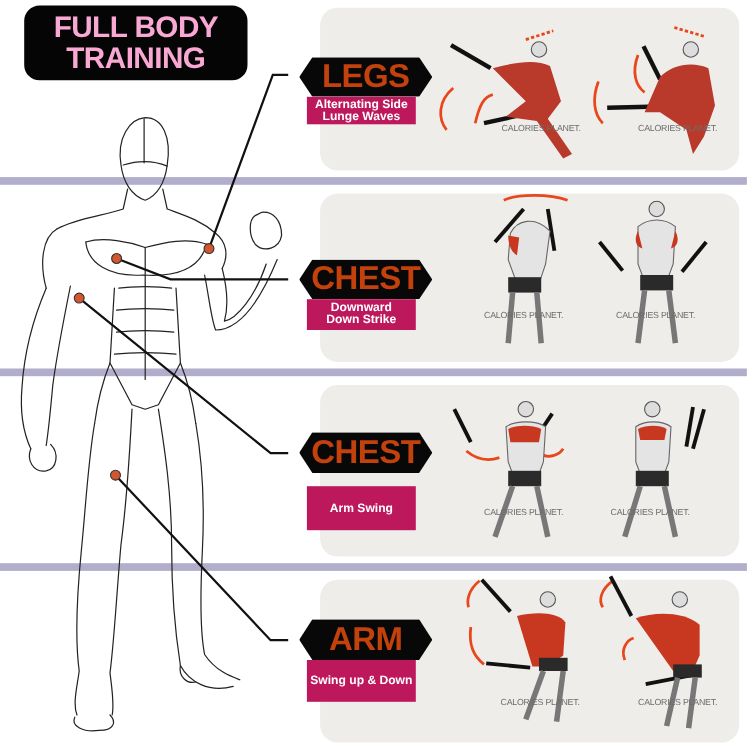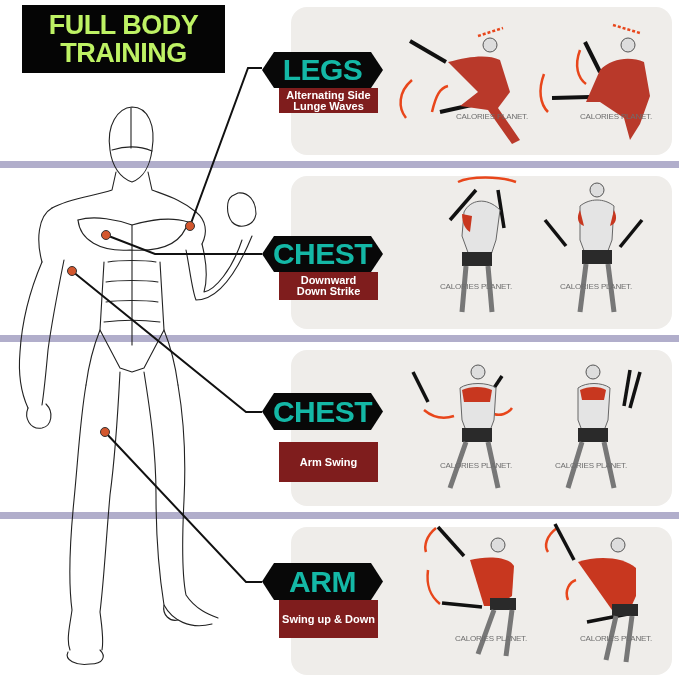--- a/index.html
+++ b/index.html
@@ -1,25 +1,25 @@
 <!DOCTYPE html>
 <html><head>
 <meta charset="utf-8">
 <style>
   html, body { margin: 0; padding: 0; background: #ffffff; }
   body { width: 679px; height: 679px; position: relative; overflow: hidden; font-family: "Liberation Sans", "DejaVu Sans", sans-serif; }
   .divider { position: absolute; left: 0; width: 679px; height: 7px; background: #b1aecb; }
   .panel { position: absolute; left: 291px; width: 381px; background: #efedea; border-radius: 16px; }
   .title-box { position: absolute; left: 22px; top: 5px; width: 203px; height: 68px; background: #050505;
-    color: #bef264; font-weight: 700; text-align: center; display: flex; flex-direction: column; justify-content: center; }
+    color: #f9a8d4; font-weight: 700; text-align: center; display: flex; flex-direction: column; justify-content: center; border-radius: 14px; }
   .title-box span { display: block; font-size: 27px; line-height: 28px; letter-spacing: -0.5px; }
-  .hex { position: absolute; left: 262px; width: 121px; height: 36px; background: #080808;
+  .hex { position: absolute; left: 272px; width: 121px; height: 36px; background: #080808;
     clip-path: polygon(12px 0, 109px 0, 121px 50%, 109px 100%, 12px 100%, 0 50%);
-    color: #14b8a6; font-weight: 700; font-size: 30px; letter-spacing: -0.5px; display: flex; align-items: center; justify-content: center; }
-  .sub { position: absolute; left: 279px; width: 99px; background: #7f1d1d; color: #fff; font-weight: 700;
+    color: #c2410c; font-weight: 700; font-size: 30px; letter-spacing: -0.5px; display: flex; align-items: center; justify-content: center; }
+  .sub { position: absolute; left: 279px; width: 99px; background: #be185d; color: #fff; font-weight: 700;
     font-size: 11px; line-height: 11px; text-align: center; display: flex; flex-direction: column; justify-content: center; }
   .sub span { display: block; }
   .watermark { position: absolute; font-size: 8px; color: #6d6d6d; letter-spacing: -0.2px; white-space: nowrap; }
   svg { position: absolute; left: 0; top: 0; }
 </style>
 </head>
 <body>
 
 <div class="divider" style="top:161px"></div>
 <div class="divider" style="top:335px"></div>

